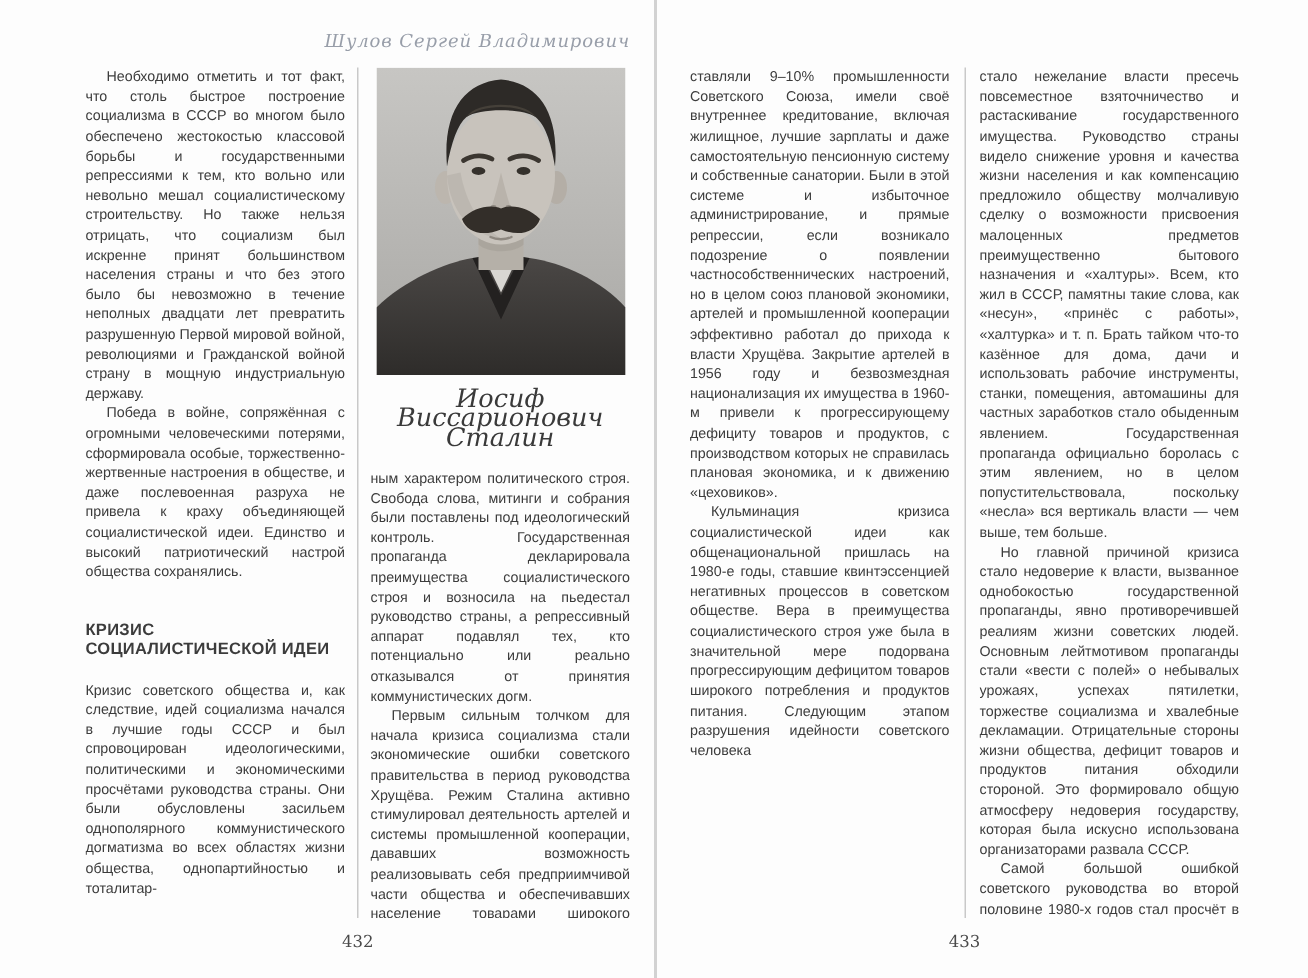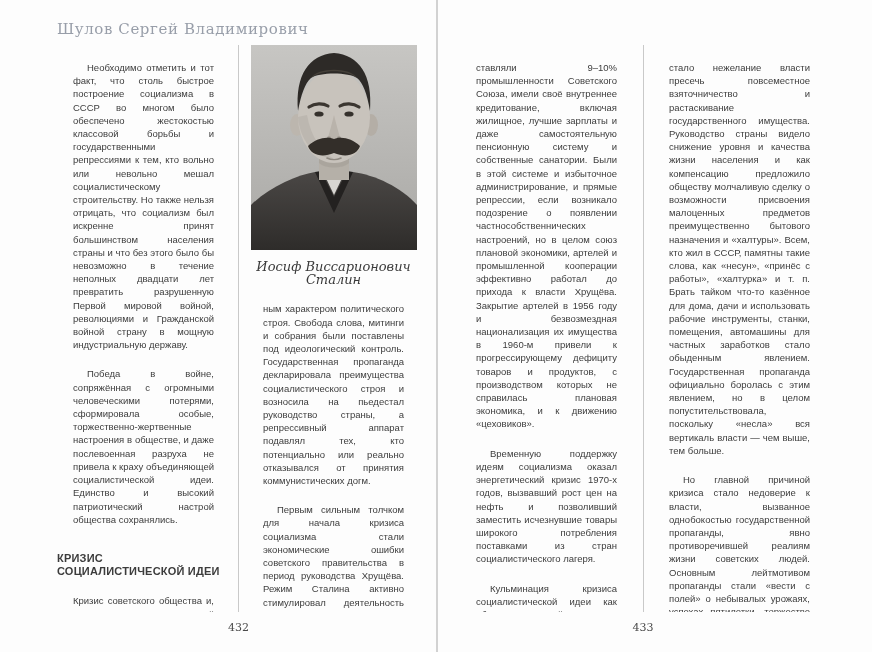--- a/index.html
+++ b/index.html
@@ -9,50 +9,50 @@
   }
   .gutter {
     position:absolute; left:436px; top:0; width:2px; height:652px;
     background:#d2d2d2;
   }
   .page { position:absolute; top:0; height:652px; }
   .page.left  { left:0;   width:436px; }
   .page.right { left:438px; width:434px; }
 
   .running-header {
-    position:absolute; top:20px; text-align:left;
-    font-family:"DejaVu Serif", serif; 
-    font-size:15px; color:#989ea9; letter-spacing:0.6px;
+    position:absolute; top:20px; text-align:right;
+    font-family:"DejaVu Serif", serif; font-style:italic;
+    font-size:12px; color:#989ea9; letter-spacing:0.6px;
   }
   .page.left  .running-header { left:57px; width:363px; }
   .page.right .running-header { left:22px; width:366px; }
 
   .content { position:absolute; top:45px; display:flex; justify-content:space-between; }
   .page.left  .content { left:57px; width:363px; }
   .page.right .content { left:22px; width:366px; }
 
   .col {
     width:173px; height:567px; overflow:hidden;
     text-align:justify; font-size:9.5px; line-height:13.2px; color:#3c3c3c;
   }
   .col-rule { width:1px; height:567px; background:#c9c9c9; }
 
-  p.para { margin:16px; text-indent:14px; }
+  p.para { margin:0; text-indent:14px; }
   p.para.no-indent { text-indent:0; }
 
   .section-heading {
     font-weight:bold; font-size:11px; letter-spacing:0.2px;
     margin:26px 0 13px 0; text-align:left;
   }
 
   .photo-figure { width:166px; margin:0 auto; }
   .photo-figure svg { display:block; width:166px; height:205px; }
   .photo-caption {
     text-align:center; font-family:"DejaVu Serif", serif; font-style:italic;
-    font-size:13px; color:#3a3a3a; margin:10px 0 13px 0;
+    font-size:17px; color:#3a3a3a; margin:10px 0 13px 0;
   }
 
   .page-number {
     position:absolute; bottom:18px; text-align:center;
     font-family:"DejaVu Serif", serif; font-size:11px; color:#4a4a4a;
   }
   .page.left  .page-number { left:57px; width:363px; }
   .page.right .page-number { left:22px; width:366px; }
 </style>
 </head>
@@ -138,21 +138,20 @@
   </div>
 
   <div class="gutter"></div>
 
   <div class="page right">
 
     <div class="content">
       <div class="col">
         <div>
             <p class="para no-indent">ставляли 9–10% промышленности Советского Союза, имели своё внутреннее кредитование, включая жилищное, лучшие зарплаты и даже самостоятельную пенсионную систему и собственные санатории. Были в этой системе и избыточное администрирование, и прямые репрессии, если возникало подозрение о появлении частнособственнических настроений, но в целом союз плановой экономики, артелей и промышленной кооперации эффективно работал до прихода к власти Хрущёва. Закрытие артелей в 1956 году и безвозмездная национализация их имущества в 1960-м привели к прогрессирующему дефициту товаров и продуктов, с производством которых не справилась плановая экономика, и к движению «цеховиков».</p>
-            <p class="para">Временную поддержку идеям социализма оказал энергетический кризис 1970-х годов, вызвавший рост цен на нефть и позволивший заместить исчезнувшие товары широкого потребления поставками из стран социалистического лагеря.</p>
             <p class="para">Кульминация кризиса социалистической идеи как общенациональной пришлась на 1980-е годы, ставшие квинтэссенцией негативных процессов в советском обществе. Вера в преимущества социалистического строя уже была в значительной мере подорвана прогрессирующим дефицитом товаров широкого потребления и продуктов питания. Следующим этапом разрушения идейности советского человека</p>
           </div>
       </div>
 
       <div class="col-rule"></div>
 
       <div class="col">
         <div>
             <p class="para no-indent">стало нежелание власти пресечь повсеместное взяточничество и растаскивание государственного имущества. Руководство страны видело снижение уровня и качества жизни населения и как компенсацию предложило обществу молчаливую сделку о возможности присвоения малоценных предметов преимущественно бытового назначения и «халтуры». Всем, кто жил в СССР, памятны такие слова, как «несун», «принёс с работы», «халтурка» и т. п. Брать тайком что-то казённое для дома, дачи и использовать рабочие инструменты, станки, помещения, автомашины для частных заработков стало обыденным явлением. Государственная пропаганда официально боролась с этим явлением, но в целом попустительствовала, поскольку «несла» вся вертикаль власти — чем выше, тем больше.</p>
             <p class="para">Но главной причиной кризиса стало недоверие к власти, вызванное однобокостью государственной пропаганды, явно противоречившей реалиям жизни советских людей. Основным лейтмотивом пропаганды стали «вести с полей» о небывалых урожаях, успехах пятилетки, торжестве социализма и хвалебные декламации. Отрицательные стороны жизни общества, дефицит товаров и продуктов питания обходили стороной. Это формировало общую атмосферу недоверия государству, которая была искусно использована организаторами развала СССР.</p>

